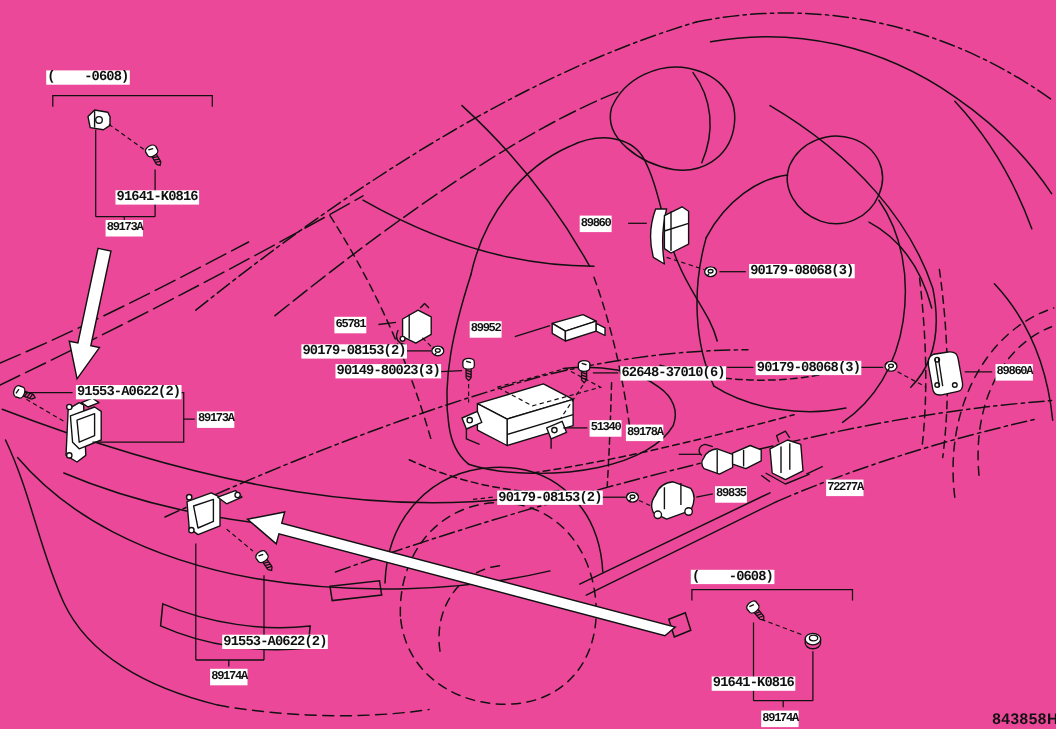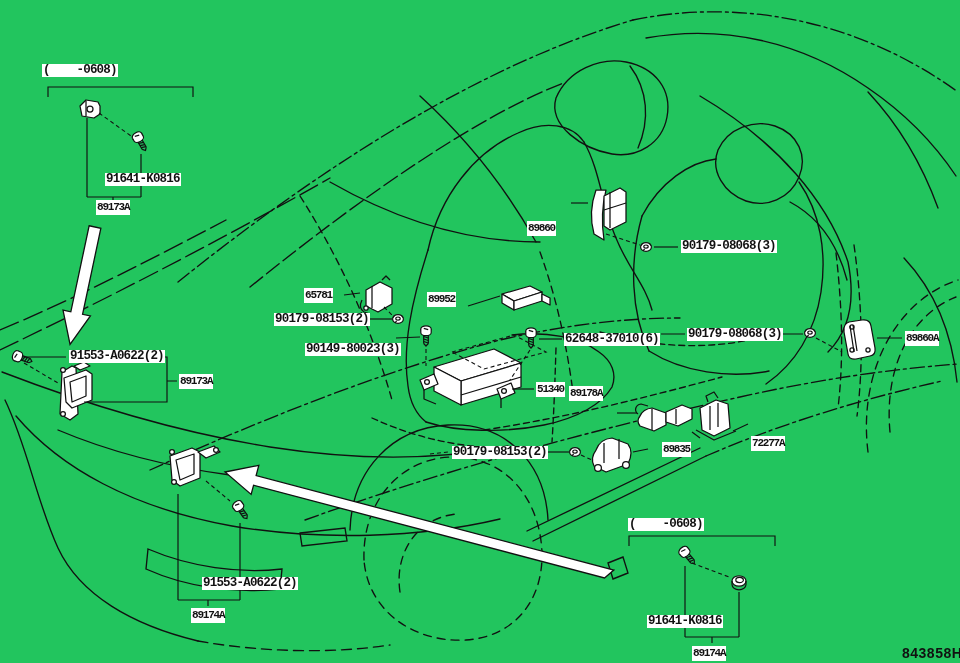--- a/index.html
+++ b/index.html
@@ -1,16 +1,16 @@
 <!DOCTYPE html>
 <html><head>
 <meta charset="utf-8">
 <style>
   html,body{margin:0;padding:0;background:#fff;}
-  #stage{position:relative;width:960px;height:663px;background:#22c55e;overflow:hidden;
+  #stage{position:relative;width:960px;height:663px;background:#ec4899;overflow:hidden;
          font-family:"Liberation Mono","DejaVu Sans Mono",monospace;color:#111;text-align:center;}
   #art{position:absolute;left:0;top:0;}
   .lbl{position:absolute;font-weight:700;font-size:12.5px;line-height:13px;
        letter-spacing:-0.8px;background:#fff;padding:0 1px;white-space:pre;color:#111;}
   .lbl.lg{font-size:11px;line-height:15px;letter-spacing:-1.2px;}
   .lbl.id{font-family:"Liberation Sans","DejaVu Sans",sans-serif;font-size:14px;
           letter-spacing:0.5px;background:transparent;}
 </style>
 </head>
 <body>
@@ -252,39 +252,39 @@
   </g>
 </svg>
 
 <div class="lbl" style="left:42px;top:64px;">(    -0608)</div>
 <div class="lbl" style="left:105px;top:173px;">91641-K0816</div>
 <div class="lbl lg" style="left:96px;top:200px;">89173A</div>
 
 <div class="lbl" style="left:69px;top:350px;">91553-A0622(2)</div>
 <div class="lbl lg" style="left:179px;top:374px;">89173A</div>
 
-<div class="lbl lg" style="left:527px;top:196px;margin-top:25px;">89860</div>
+<div class="lbl lg" style="left:527px;top:196px;">89860</div>
 <div class="lbl" style="left:681px;top:240px;">90179-08068(3)</div>
 
 <div class="lbl lg" style="left:304px;top:288px;">65781</div>
 <div class="lbl" style="left:274px;top:313px;">90179-08153(2)</div>
-<div class="lbl" style="left:305px;top:331px;margin-top:12px;">90149-80023(3)</div>
+<div class="lbl" style="left:305px;top:331px;">90149-80023(3)</div>
 
 <div class="lbl lg" style="left:427px;top:292px;">89952</div>
 <div class="lbl" style="left:564px;top:333px;">62648-37010(6)</div>
 <div class="lbl lg" style="left:536px;top:382px;">51340</div>
 
 <div class="lbl" style="left:687px;top:328px;">90179-08068(3)</div>
 <div class="lbl lg" style="left:905px;top:331px;">89860A</div>
 
 <div class="lbl lg" style="left:569px;top:386px;">89178A</div>
 <div class="lbl lg" style="left:751px;top:436px;">72277A</div>
 
 <div class="lbl" style="left:452px;top:446px;">90179-08153(2)</div>
-<div class="lbl lg" style="left:650px;top:442px;margin-left:12px;">89835</div>
+<div class="lbl lg" style="left:650px;top:442px;">89835</div>
 
 <div class="lbl" style="left:202px;top:577px;">91553-A0622(2)</div>
 <div class="lbl lg" style="left:191px;top:608px;">89174A</div>
 
 <div class="lbl" style="left:628px;top:518px;">(    -0608)</div>
 <div class="lbl" style="left:647px;top:615px;">91641-K0816</div>
 <div class="lbl lg" style="left:692px;top:646px;">89174A</div>
 
 <div class="lbl id" style="left:901px;top:647px;">843858H</div>
 

